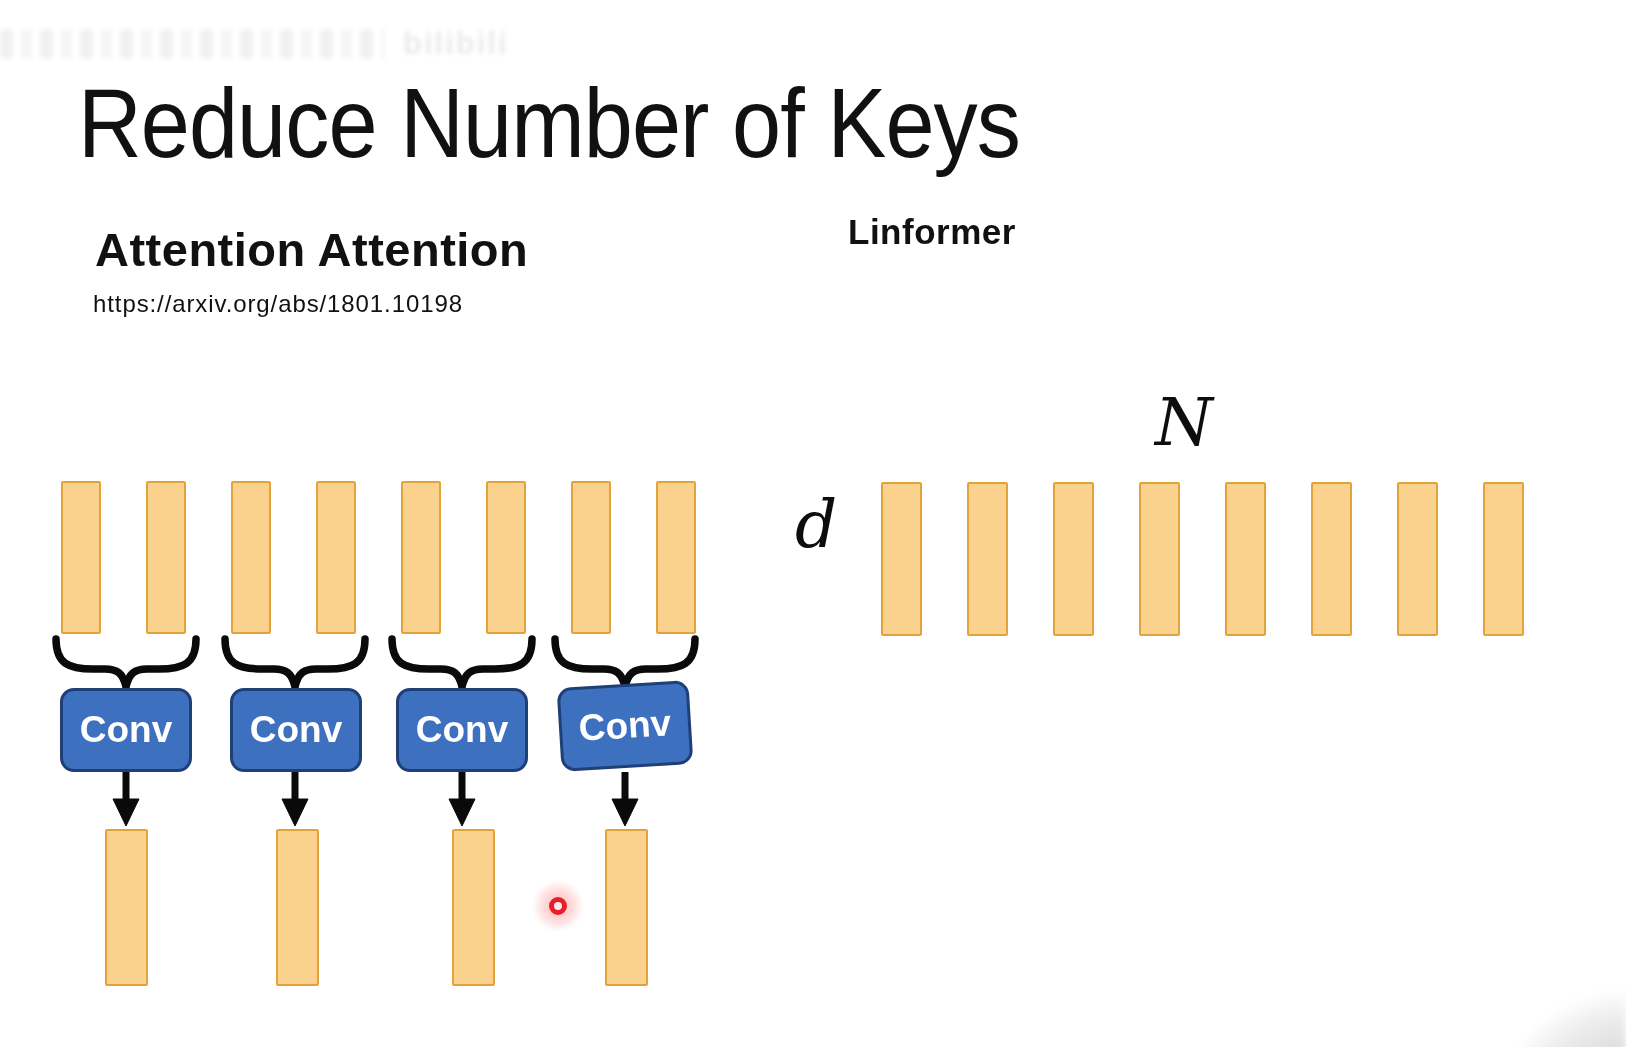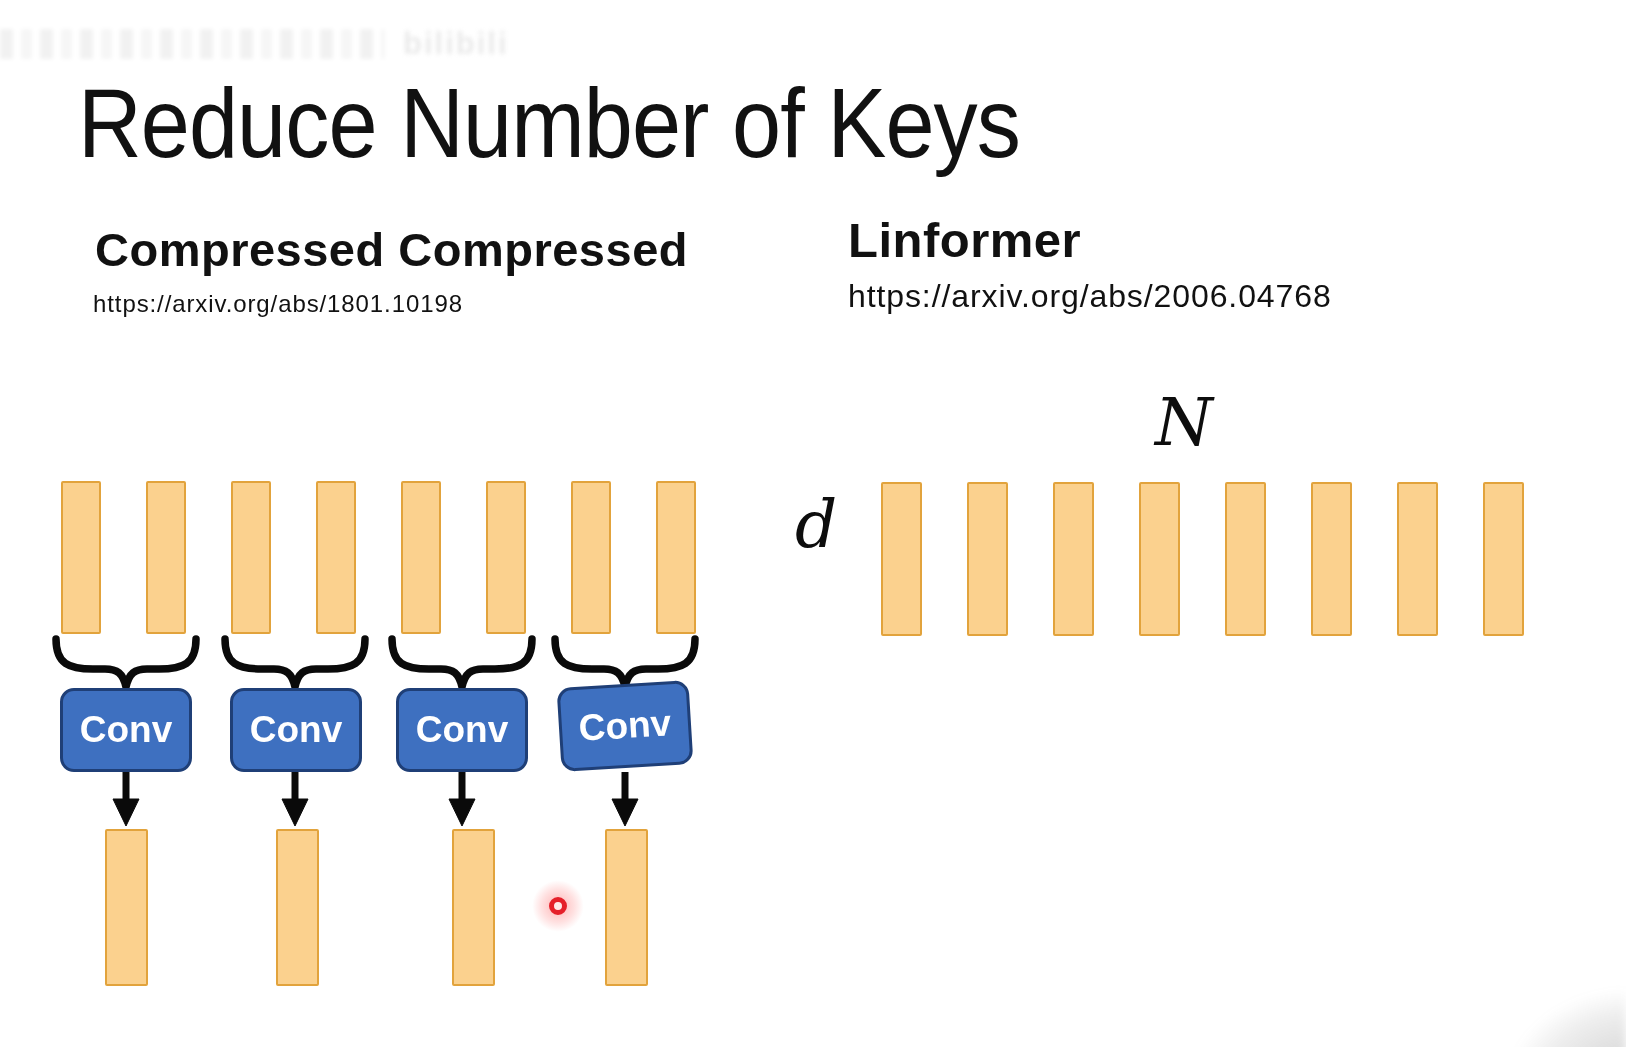--- a/index.html
+++ b/index.html
@@ -15,21 +15,21 @@
     background:repeating-linear-gradient(90deg,
       rgba(0,0,0,.10) 0 13px, rgba(0,0,0,0) 13px 21px,
       rgba(0,0,0,.07) 21px 32px, rgba(0,0,0,0) 32px 40px);
   }
   .wm-logo{margin-left:18px;font-size:31px;font-weight:700;color:#d9d9d9;letter-spacing:2px;}
   
   .title{left:78px;top:46px;font-size:98px;letter-spacing:-1px;white-space:nowrap;
          transform:scaleX(.90);transform-origin:left top;line-height:1.1;}
   .ca-heading{left:95px;top:198px;font-size:47px;font-weight:700;letter-spacing:.5px;white-space:nowrap;}
   .ca-url{left:93px;top:266px;font-size:24px;letter-spacing:.9px;white-space:nowrap;}
-  .lin-heading{left:848px;top:188px;font-size:49px;font-weight:700;letter-spacing:.5px;white-space:nowrap;}
+  .lin-heading{left:848px;top:188px;font-size:35px;font-weight:700;letter-spacing:.5px;white-space:nowrap;}
   .lin-url{left:848px;top:254px;font-size:32px;letter-spacing:.9px;white-space:nowrap;}
   
   .bar{background:var(--key-bar-fill,#FBD18E);border:2px solid var(--key-bar-border,#E2A33C);
        border-radius:2px;box-sizing:border-box;}
   .ca-input-row{left:61px;top:457px;display:flex;gap:45px;}
   .ca-input-row .bar{width:40px;height:153px;}
   .lin-row{left:881px;top:458px;display:flex;gap:45px;}
   .lin-row .bar{width:41px;height:154px;}
   .ca-output-bars{left:0;top:0;width:0;height:0;}
   .ca-output-bars .bar{position:absolute;top:805px;width:43px;height:157px;}
@@ -59,25 +59,24 @@
 
 <div id="stage">
 
   <div class="abs watermark">
     <div class="wm-noise"></div>
     <div class="wm-logo">bilibili</div>
   </div>
 
   <div class="abs title">Reduce Number of Keys</div>
 
-  <div class="abs ca-heading">Compressed Compressed</div>
+  <div class="abs ca-heading">Attention Attention</div>
   <div class="abs ca-url">https://arxiv.org/abs/1801.10198</div>
 
   <div class="abs lin-heading">Linformer</div>
-  <div class="abs lin-url">https://arxiv.org/abs/2006.04768</div>
 
   <div class="abs ca-input-row">
       <div class="bar"></div>
       <div class="bar"></div>
       <div class="bar"></div>
       <div class="bar"></div>
       <div class="bar"></div>
       <div class="bar"></div>
       <div class="bar"></div>
       <div class="bar"></div>

